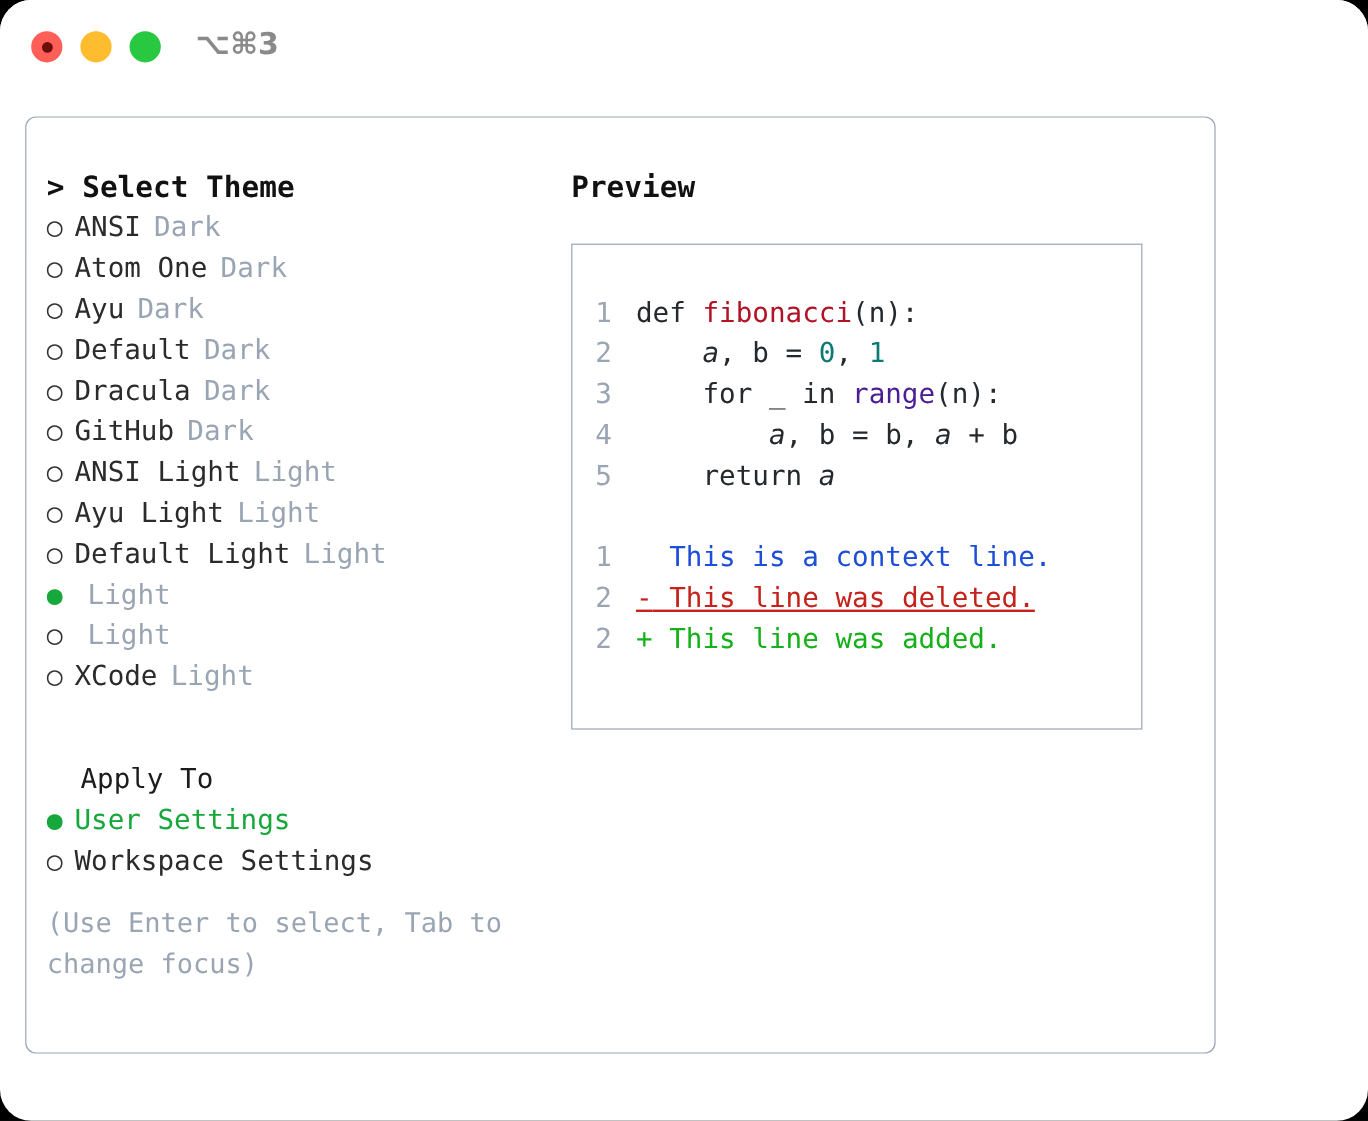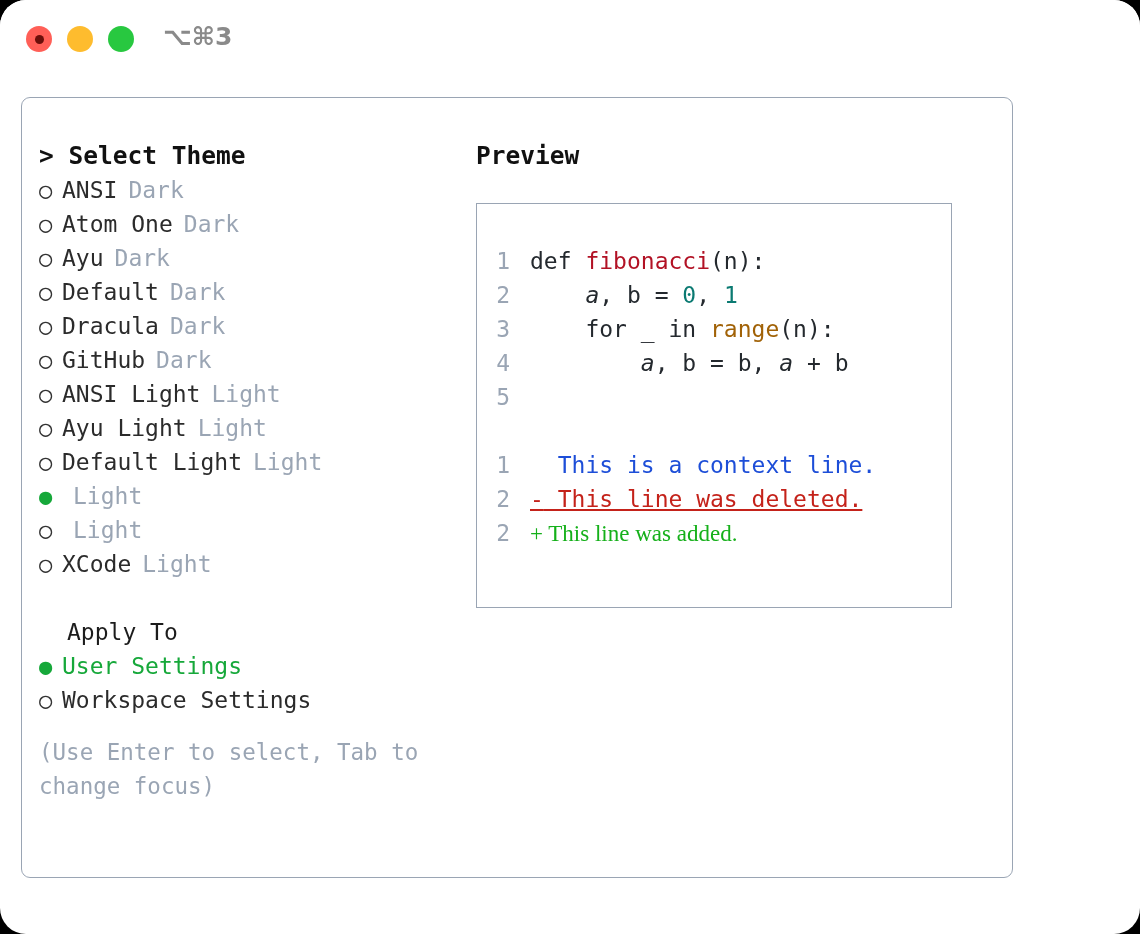--- a/index.html
+++ b/index.html
@@ -117,21 +117,21 @@
     font-size: 23px;
     color: #2b2b2b;
   }
   .theme-row.selected .theme-name { color: #16a83a; }
   .theme-badge {
     font-size: 23px;
     color: #9aa5b4;
     margin-left: 11px;
   }
 
-  #apply-block { margin-top: 34px; }
+  #apply-block { margin-top: 52px; }
   #apply-title {
     font-size: 23px;
     color: #1c1c1c;
     line-height: 34px;
     padding-left: 28px;
     white-space: pre;
   }
   .apply-row {
     display: flex;
     align-items: baseline;
@@ -194,26 +194,26 @@
     text-align: right;
     flex: 0 0 22px;
   }
   .code-text {
     margin-left: 20px;
     color: #24292e;
     white-space: pre;
   }
   .tok-fn    { color: #b21225; }
   .tok-num   { color: #0b7a72; }
-  .tok-kw    { color: #a16207; }
+  .tok-kw    { color: #4c1d95; }
   .tok-var   { font-style: italic; color: #24292e; }
   .spacer-line { height: 34px; }
   .diff-ctx { color: #1d4ed8; }
   .diff-del { color: #c4221a; text-decoration: underline; }
-  .diff-add { color: #15b01a; font-family: Liberation Serif, serif; }
+  .diff-add { color: #15b01a; }
 </style>
 </head>
 <body>
 
 <div id="window">
 
   <div id="titlebar">
     <div class="lights">
       <div class="light light-close"></div>
       <div class="light light-min"></div>
@@ -254,21 +254,21 @@
     </div>
 
     <div id="right-col">
       <div id="preview-title">Preview</div>
       <div id="preview-box">
         <div id="code-area">
             <div class="code-line"><span class="lineno">1</span><span class="code-text"><span>def </span><span class="tok-fn">fibonacci</span><span>(n):</span></span></div>
             <div class="code-line"><span class="lineno">2</span><span class="code-text"><span>    </span><span class="tok-var">a</span><span>, </span><span>b</span><span> = </span><span class="tok-num">0</span><span>, </span><span class="tok-num">1</span></span></div>
             <div class="code-line"><span class="lineno">3</span><span class="code-text"><span>    for _ in </span><span class="tok-kw">range</span><span>(n):</span></span></div>
             <div class="code-line"><span class="lineno">4</span><span class="code-text"><span>        </span><span class="tok-var">a</span><span>, b = b, </span><span class="tok-var">a</span><span> + b</span></span></div>
-            <div class="code-line"><span class="lineno">5</span></div>
+            <div class="code-line"><span class="lineno">5</span><span class="code-text"><span>    return </span><span class="tok-var">a</span></span></div>
             <div class="spacer-line"></div>
             <div class="code-line"><span class="lineno">1</span><span class="code-text diff-ctx"><span> </span><span> This is a context line.</span></span></div>
             <div class="code-line"><span class="lineno">2</span><span class="code-text diff-del"><span>-</span><span> This line was deleted.</span></span></div>
             <div class="code-line"><span class="lineno">2</span><span class="code-text diff-add"><span>+</span><span> This line was added.</span></span></div>
           </div>
       </div>
     </div>
 
   </div>
 </div>

